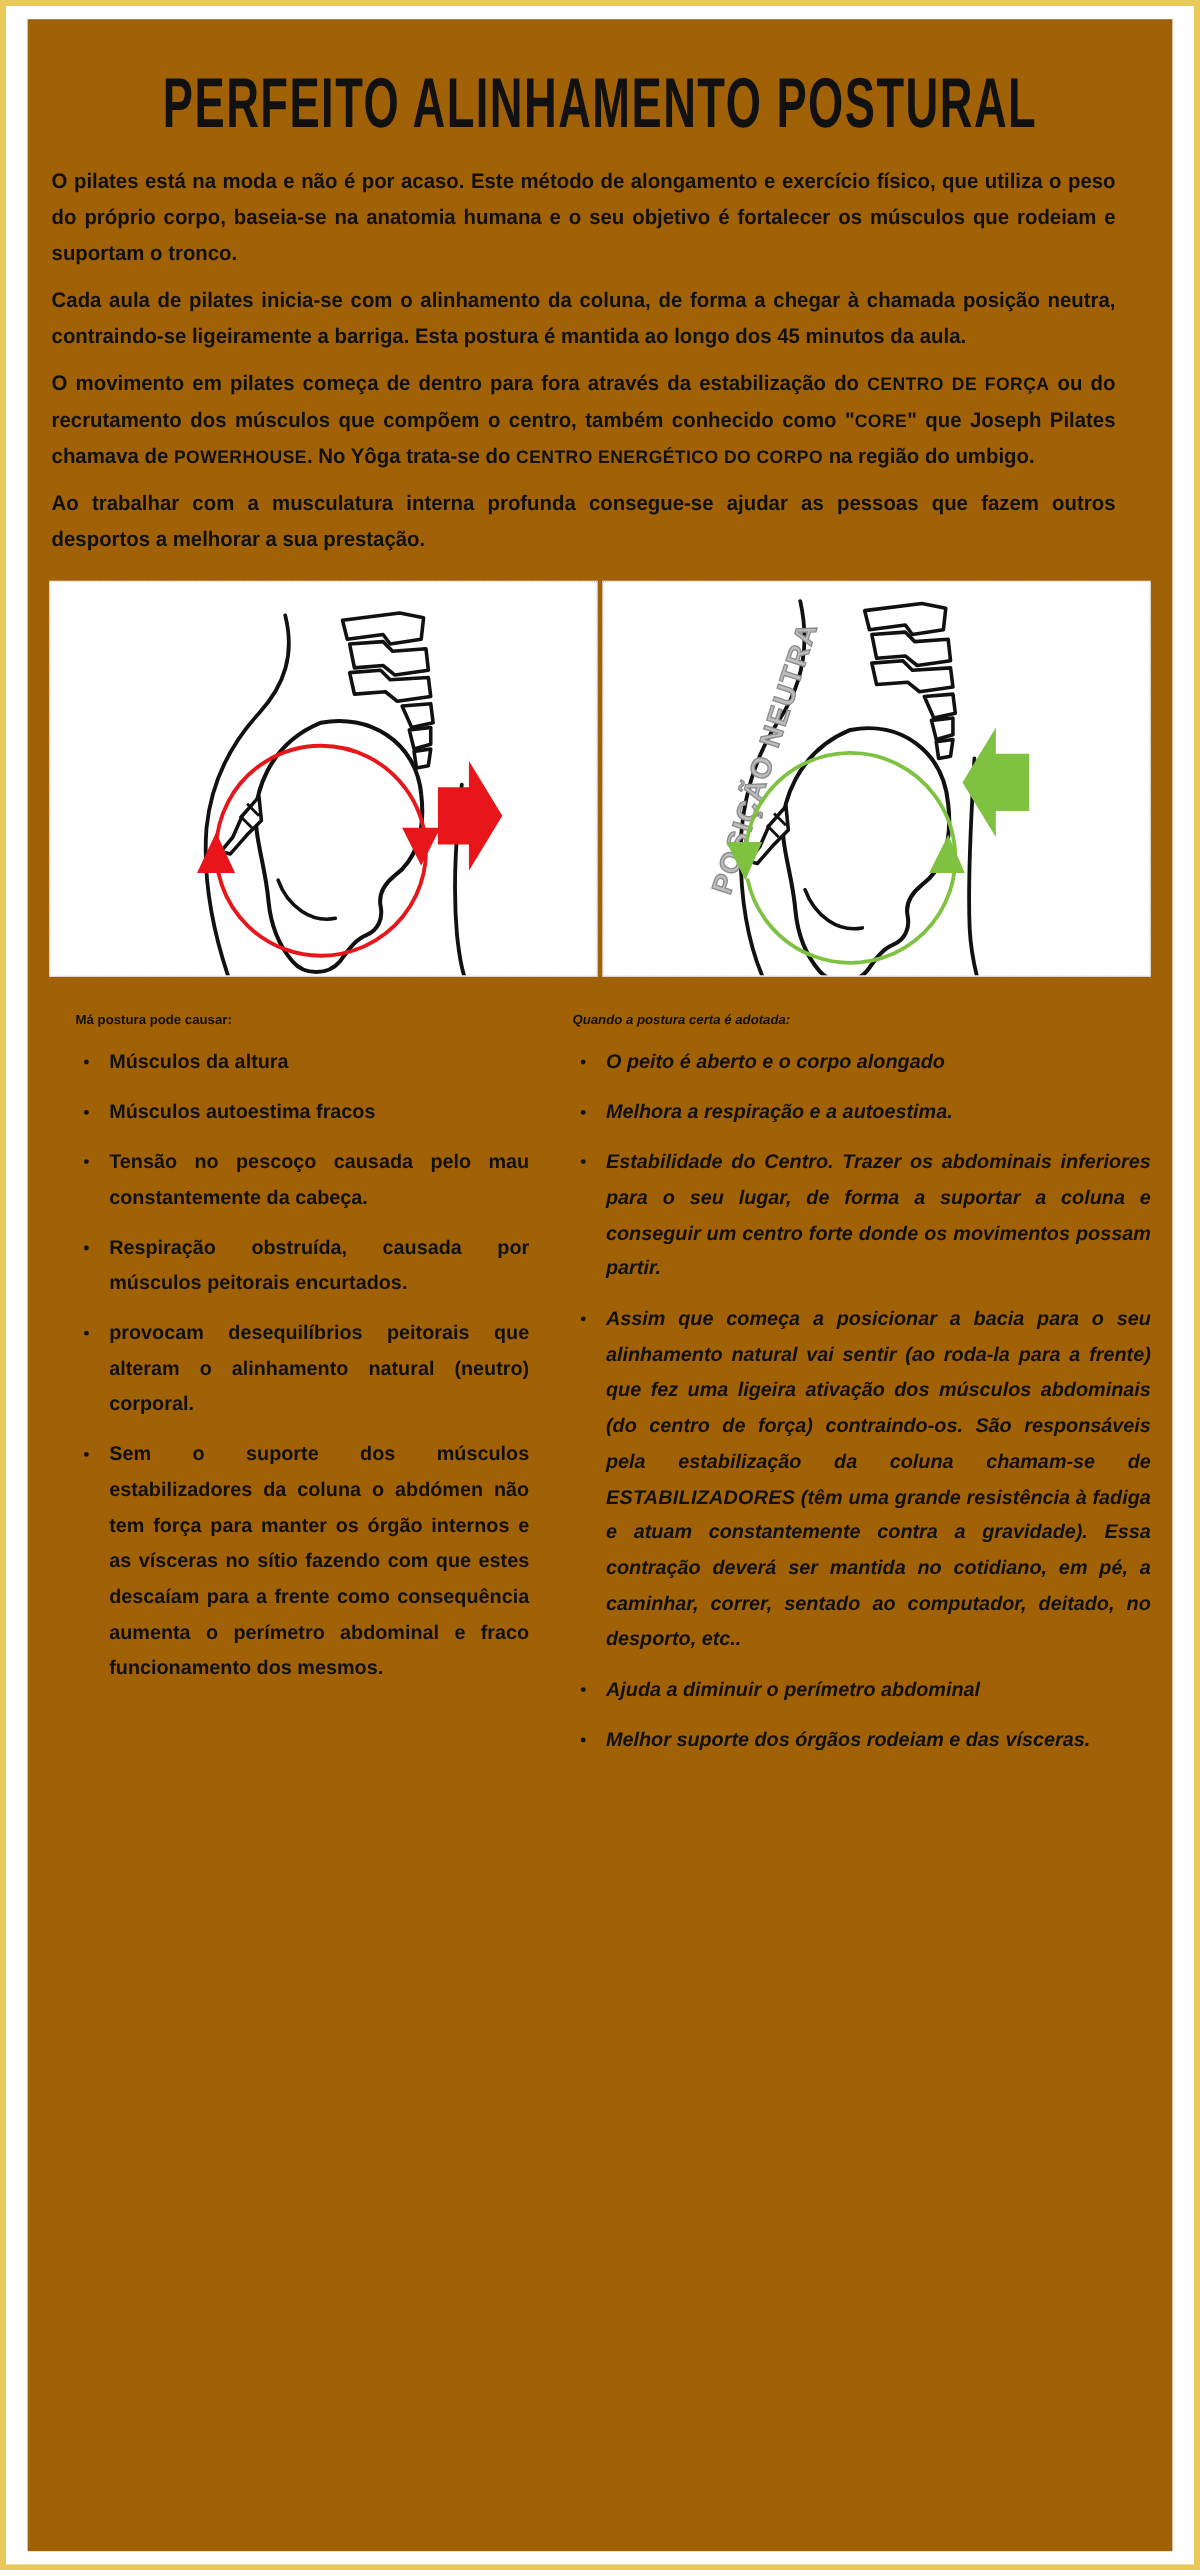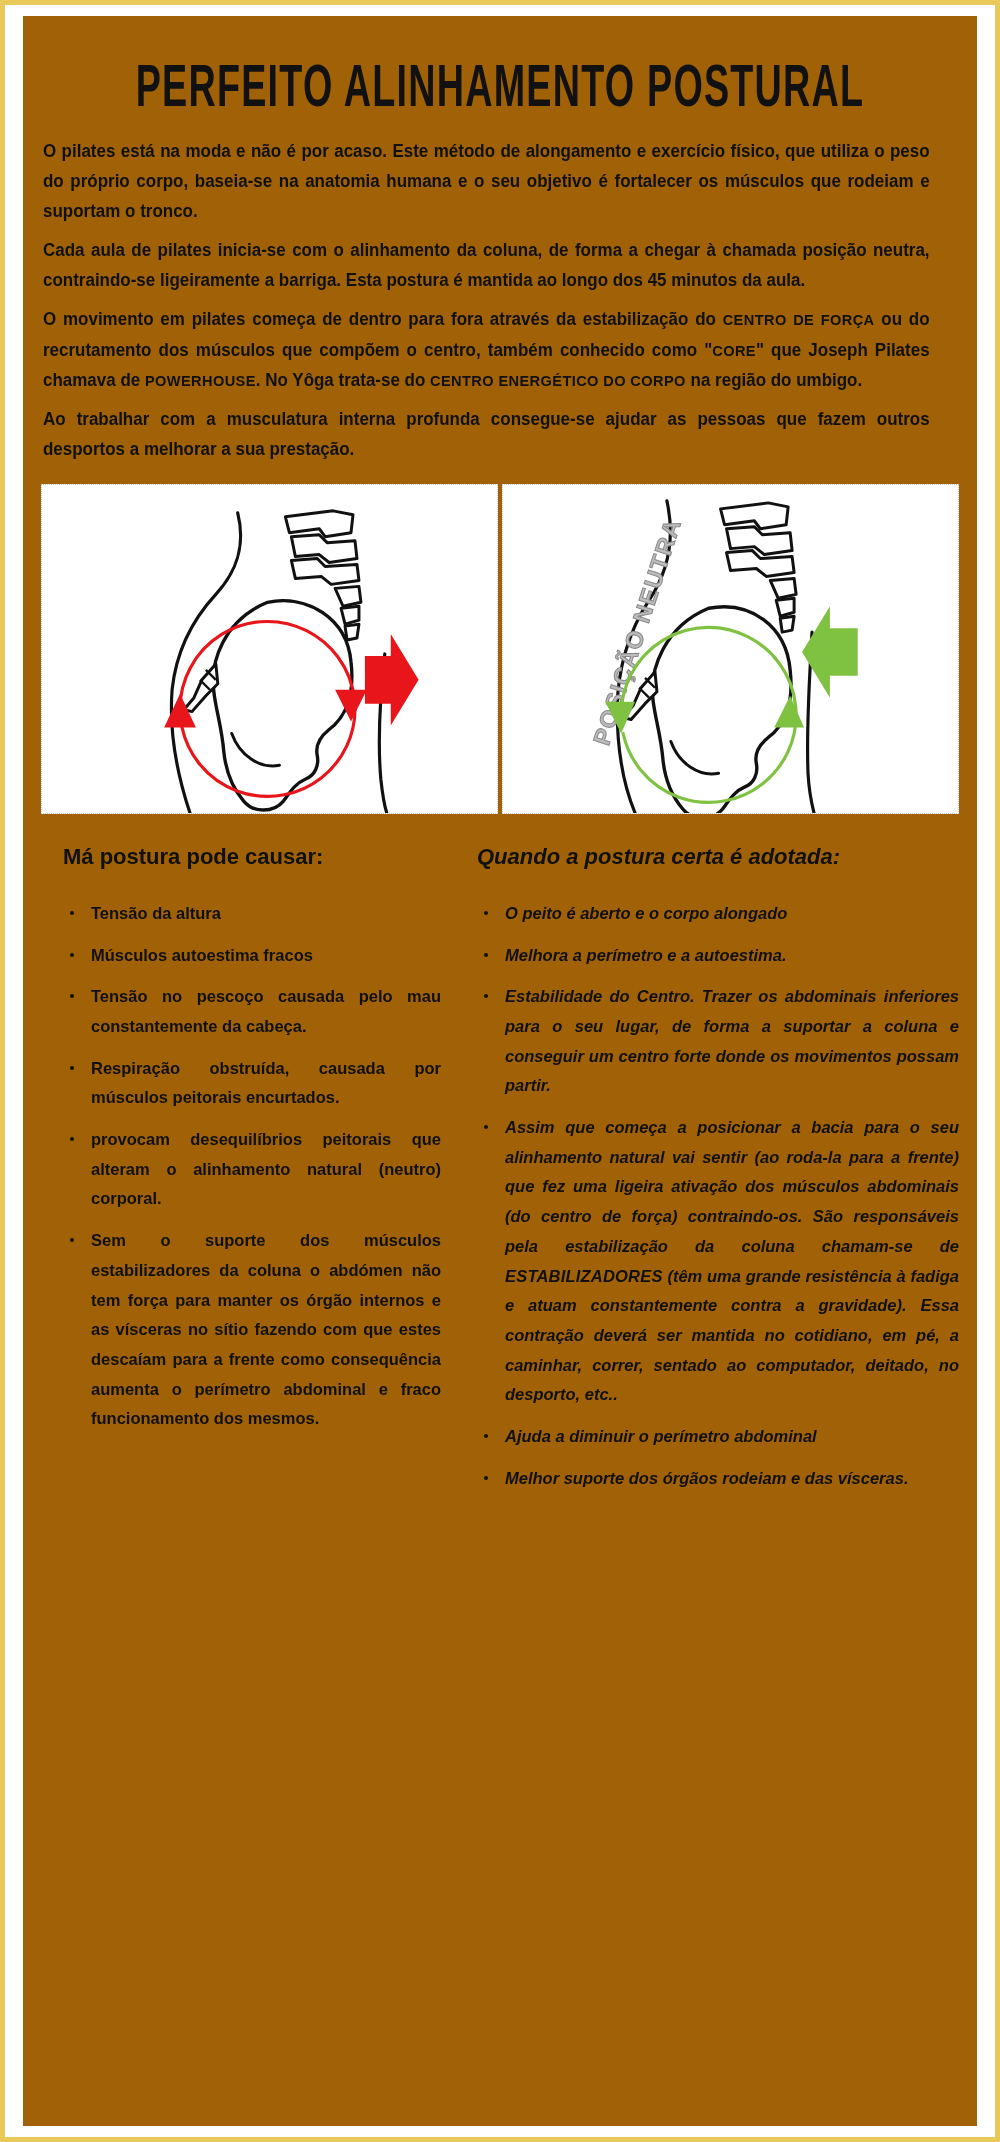--- a/index.html
+++ b/index.html
@@ -102,24 +102,24 @@
     display: flex;
     margin: 30px 18px 0 18px;
     gap: 26px;
   }
   .col { flex: 1; }
   .col-left { flex: 0 0 400px; padding-left: 22px; }
   .col-right { flex: 1; padding-left: 10px; font-style: italic; }
 
   .col-head {
     font-family: "Liberation Sans Narrow", "Liberation Sans", sans-serif;
-    font-size: 22px;
+    font-size: 11px;
     font-weight: 600;
     color: #101010;
-    margin-bottom: 29px;
+    margin-bottom: 15px;
   }
 
   ul.blist { list-style: none; }
   ul.blist li {
     position: relative;
     padding-left: 28px;
     font-family: "Liberation Sans Narrow", "Liberation Sans", sans-serif;
     font-size: 16.5px;
     line-height: 1.80;
     color: #101010;
@@ -230,34 +230,34 @@
           <polygon points="250,144 250,122 222,168 250,214 250,192 278,192 278,144" fill="#7fc241"></polygon>
         </svg>
       </div>
     </div>
 
     <div class="cols">
 
       <div class="col col-left">
         <div class="col-head">Má postura pode causar:</div>
         <ul class="blist">
-          <li>Tensão da altura</li>
+          <li>Músculos da altura</li>
           <li>Músculos autoestima fracos</li>
           <li>Tensão no pescoço causada pelo mau constantemente da cabeça.</li>
           <li>Respiração obstruída, causada por músculos peitorais encurtados.</li>
           <li>provocam desequilíbrios peitorais que alteram o alinhamento natural (neutro) corporal.</li>
           <li>Sem o  suporte dos músculos estabilizadores da coluna o abdómen não tem força para manter os órgão internos e as vísceras no sítio fazendo com que estes descaíam para a frente como consequência aumenta o perímetro abdominal e fraco funcionamento dos mesmos.</li>
         </ul>
       </div>
 
       <div class="col col-right">
         <div class="col-head">Quando a postura certa é adotada:</div>
         <ul class="blist">
           <li>O peito é aberto e o corpo alongado</li>
-          <li>Melhora a perímetro e a autoestima.</li>
+          <li>Melhora a respiração e a autoestima.</li>
           <li>Estabilidade do Centro. Trazer os abdominais inferiores para o seu lugar, de forma a suportar a coluna e conseguir um centro forte donde os movimentos possam partir.</li>
           <li><span>Assim que começa a posicionar a bacia para o seu alinhamento natural vai sentir (ao roda-la para a frente) que fez uma ligeira ativação dos músculos abdominais (do centro de força) contraindo-os. São responsáveis pela estabilização da coluna chamam-se de </span><span class="bold-term">ESTABILIZADORES</span><span> (têm uma grande resistência à fadiga e atuam constantemente contra a gravidade). Essa contração deverá ser mantida no cotidiano, em pé, a caminhar, correr, sentado ao computador, deitado, no desporto, etc..</span></li>
           <li>Ajuda a diminuir o perímetro abdominal</li>
           <li>Melhor suporte dos órgãos rodeiam e das vísceras.</li>
         </ul>
       </div>
     </div>
 
     <div class="footer-wrap">
       

